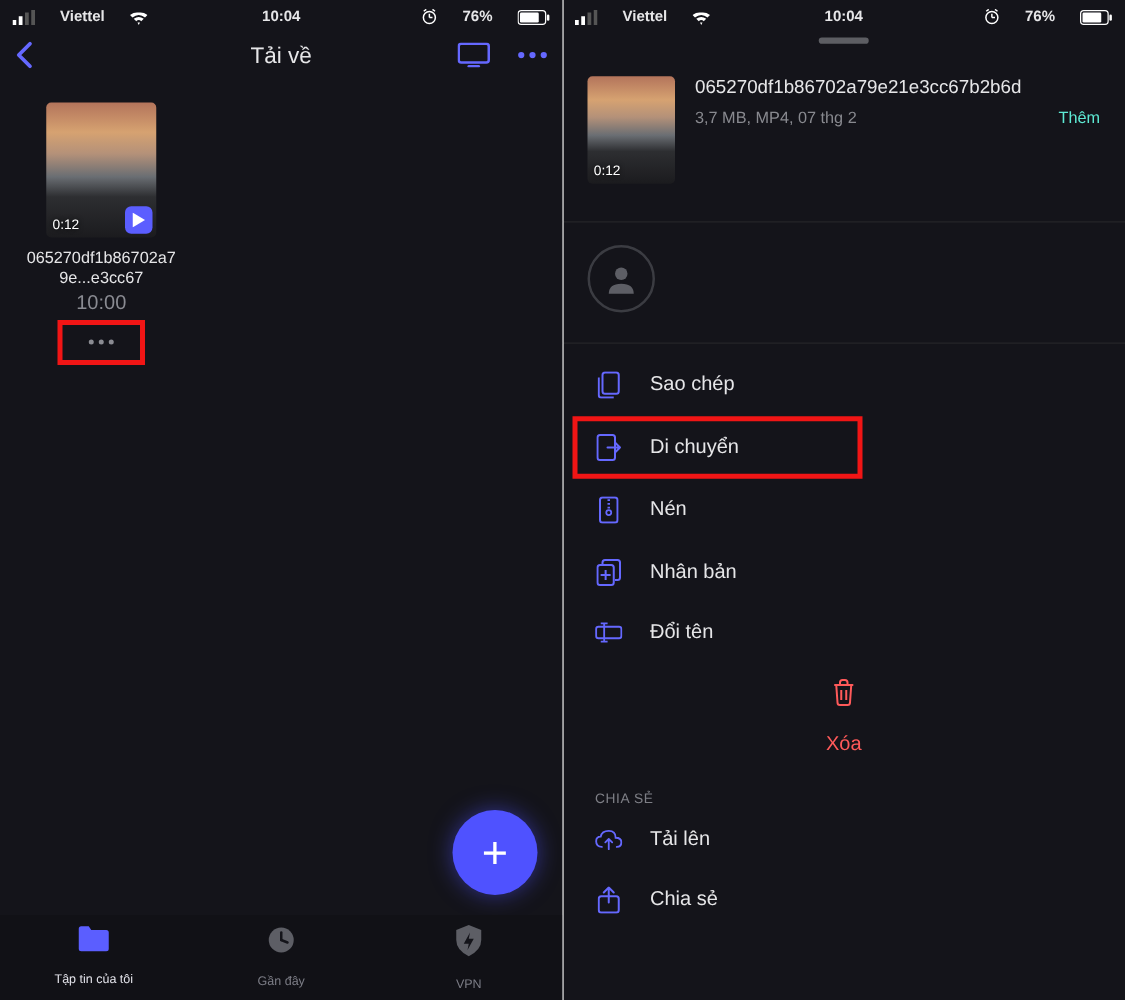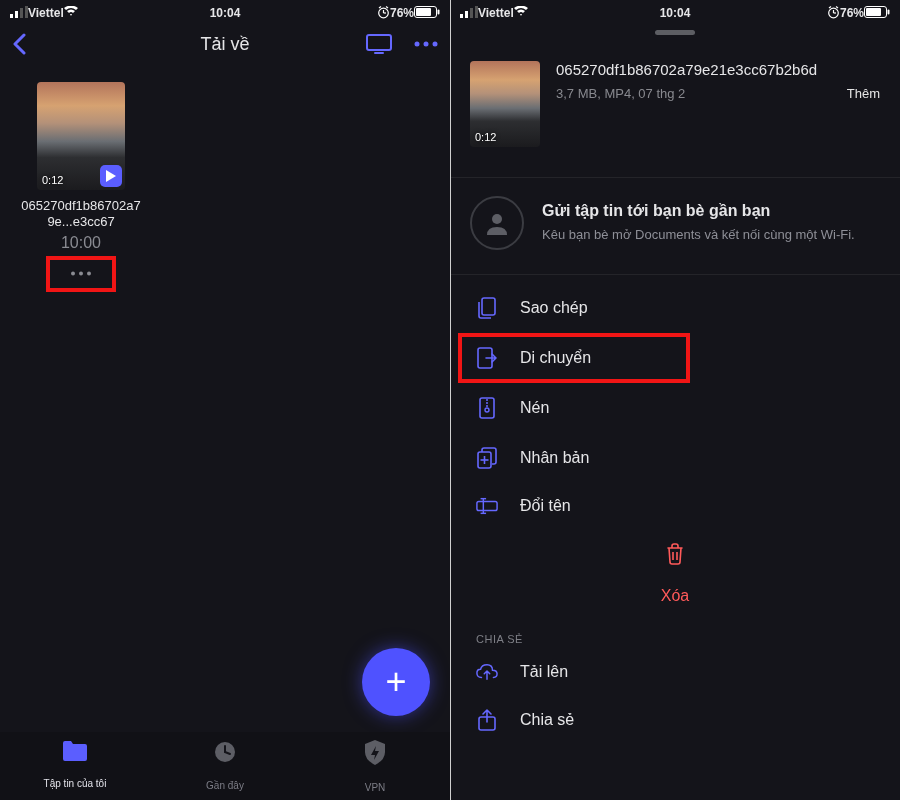--- a/index.html
+++ b/index.html
@@ -31,21 +31,21 @@
   
   .status-bar {
     height: 22px;
     display: flex;
     align-items: center;
     justify-content: space-between;
     padding: 4px 10px 0 10px;
     font-size: 12px;
     font-weight: 600;
   }
-  .status-left, .status-right { display: flex; align-items: flex-start; gap: 0; }
+  .status-left, .status-right { display: flex; align-items: flex-end; gap: 20px; }
   .status-center { position: absolute; left: 0; right: 0; text-align: center; }
 
   
   .navbar {
     height: 44px;
     display: flex;
     align-items: center;
     justify-content: space-between;
     padding: 0 12px;
   }
@@ -122,21 +122,21 @@
   }
   .thumb-sm {
     width: 70px; height: 86px; border-radius: 4px; flex-shrink: 0;
     background: linear-gradient(to bottom, #b3745b 0%, #d6a271 22%, #b49179 38%, #6a6e73 55%, #2d2e31 70%, #1b1b1e 100%);
     position: relative;
   }
   .file-header-text { flex: 1; min-width: 0; }
   .fh-title { font-size: 15px; font-weight: 500; word-break: break-all; }
   .fh-sub-row { display: flex; align-items: center; justify-content: space-between; margin-top: 8px; }
   .fh-sub { font-size: 13px; color: #88898f; }
-  .fh-more { font-size: 13px; color: #e5e5e5; }
+  .fh-more { font-size: 13px; color: #5eead4; }
 
   .share-card {
     margin: 10px 0 0 0; padding: 18px 20px 24px 20px;
     display: flex; gap: 18px; align-items: center;
     border-top: 1px solid #242429; border-bottom: 1px solid #242429;
   }
   .avatar-circle {
     width: 54px; height: 54px; border-radius: 50%;
     border: 2px solid #3b3c42; display: flex; align-items: center; justify-content: center;
     flex-shrink: 0;
@@ -328,24 +328,20 @@
     </div>
   </div>
 
   <div class="share-card">
     <div class="avatar-circle">
       <svg width="28" height="28" viewBox="0 0 28 28">
           <circle cx="14" cy="10" r="5" fill="#5d5e65"></circle>
           <path d="M4 26 Q4 18 14 18 Q24 18 24 26 Z" fill="#5d5e65"></path>
         </svg>
     </div>
-    <div>
-      <div class="share-title">Gửi tập tin tới bạn bè gần bạn</div>
-      <div class="share-desc">Kêu bạn bè mở Documents và kết nối cùng một Wi-Fi.</div>
-    </div>
   </div>
 
   <div class="action-list">
     <div class="action-item">
       <span class="action-icon">
           <svg width="18" height="22" viewBox="0 0 18 22">
             <rect x="4" y="1" width="13" height="17" rx="2" stroke="#6568ff" stroke-width="1.6" fill="none"></rect>
             <path d="M1 5 L1 19 Q1 21 3 21 L13 21" stroke="#6568ff" stroke-width="1.6" fill="none"></path>
           </svg>
         </span>

